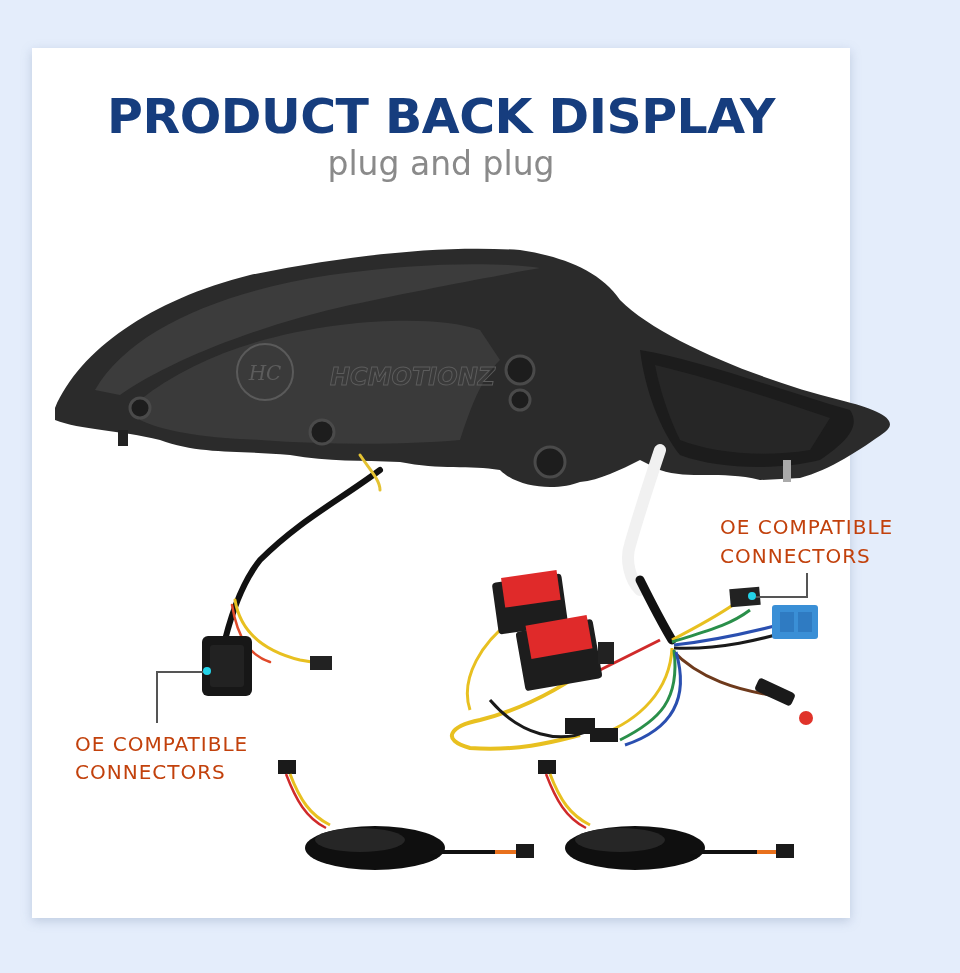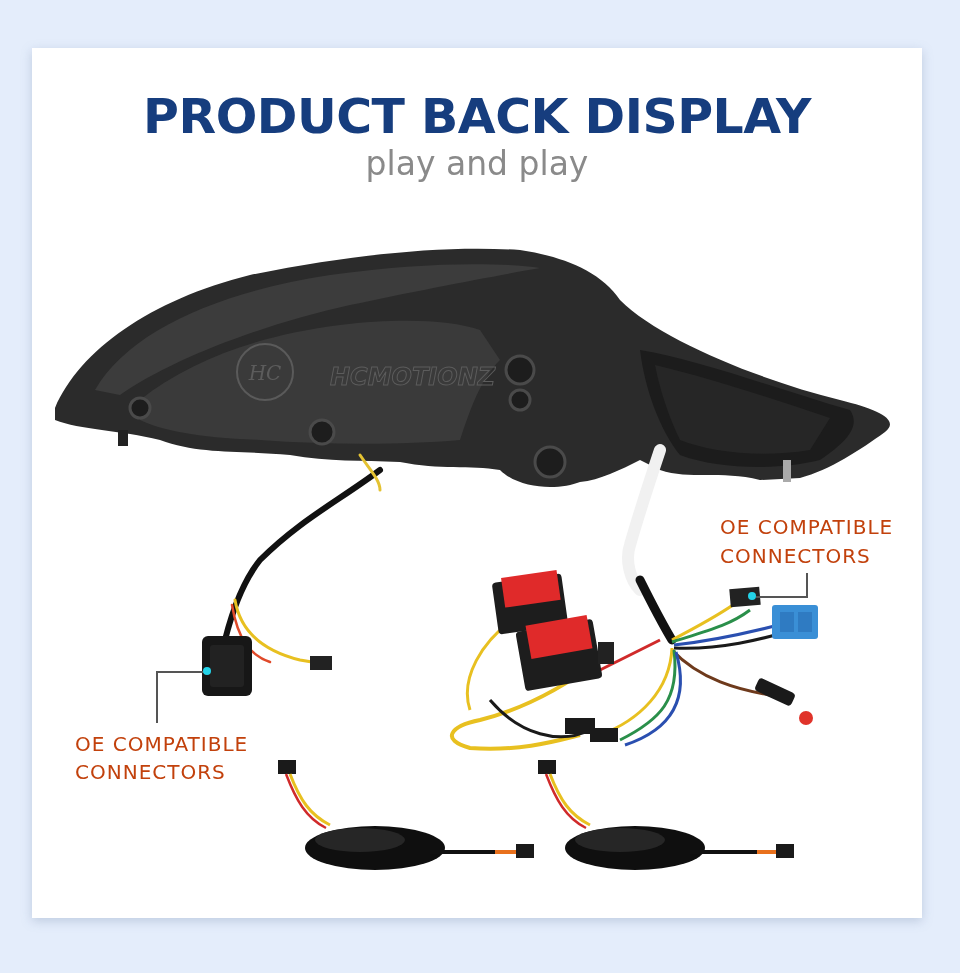--- a/index.html
+++ b/index.html
@@ -5,21 +5,21 @@
   * { box-sizing: border-box; margin: 0; padding: 0; }
   html, body { width: 960px; height: 973px; overflow: hidden; }
   body {
     background: #e4edfb;
     position: relative;
     font-family: "DejaVu Sans", sans-serif;
   }
   .card {
     position: absolute;
     left: 32px; top: 48px;
-    width: 890px; height: 870px;
+    width: 818px; height: 870px;
     background: #ffffff;
     box-shadow: 0 3px 10px rgba(120,140,175,0.35);
   }
   .title {
     position: absolute;
     left: 0; right: 0; top: 38px;
     text-align: center;
     font-family: "DejaVu Sans", sans-serif;
     font-weight: bold;
     font-size: 48px;
@@ -51,21 +51,21 @@
     position: absolute; width: 8px; height: 8px;
     border-radius: 50%; background: #23d3e8;
   }
   svg.product { position: absolute; left: 0; top: 0; }
 </style>
 </head>
 <body>
 
 <div class="card">
   <div class="title">PRODUCT BACK DISPLAY</div>
-  <div class="subtitle">play and play</div>
+  <div class="subtitle">plug and plug</div>
 </div>
 
 <svg class="product" width="960" height="973" viewBox="0 0 960 973">
 
   <g>
     <path d="M55,408 C80,350 150,300 250,275 C350,255 440,245 520,250 C560,256 600,270 620,300 C660,340 760,380 840,400 C880,410 900,420 885,432 C860,450 830,470 800,478 L760,480 C720,470 690,480 660,470 L640,460 C620,470 600,480 580,482 C560,490 520,490 500,470 C470,465 440,470 400,462 C360,460 330,462 290,455 C240,450 200,455 160,440 C120,430 80,430 55,420 Z" fill="#2b2b2b"></path>
     <path d="M95,390 C130,330 220,292 330,275 C420,262 500,262 540,268 C500,275 420,290 350,305 C260,325 170,360 120,395 Z" fill="#3c3c3c"></path>
     <path d="M140,400 C190,360 260,335 340,325 C400,318 450,320 480,330 L500,360 C480,380 470,410 460,440 C400,445 330,445 260,440 C200,438 160,430 140,420 Z" fill="#3a3a3a"></path>
     <path d="M640,350 C700,360 780,390 850,410 C860,425 850,440 820,460 C780,470 720,470 680,455 C660,430 645,390 640,350 Z" fill="#1c1c1c"></path>
     <path d="M655,365 C710,378 770,398 830,418 L810,450 C760,458 710,452 680,440 C668,415 660,390 655,365 Z" fill="#262626"></path>

